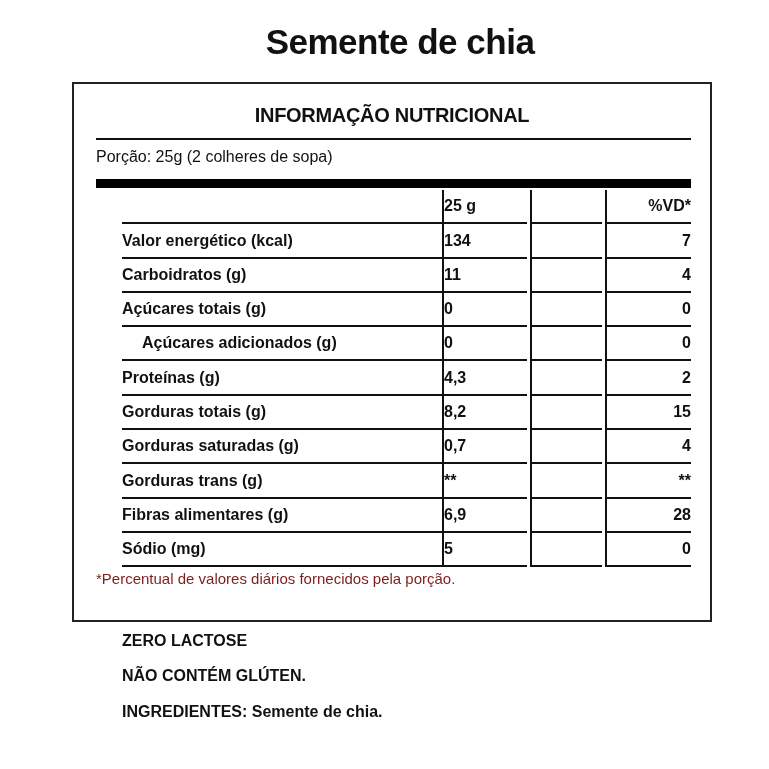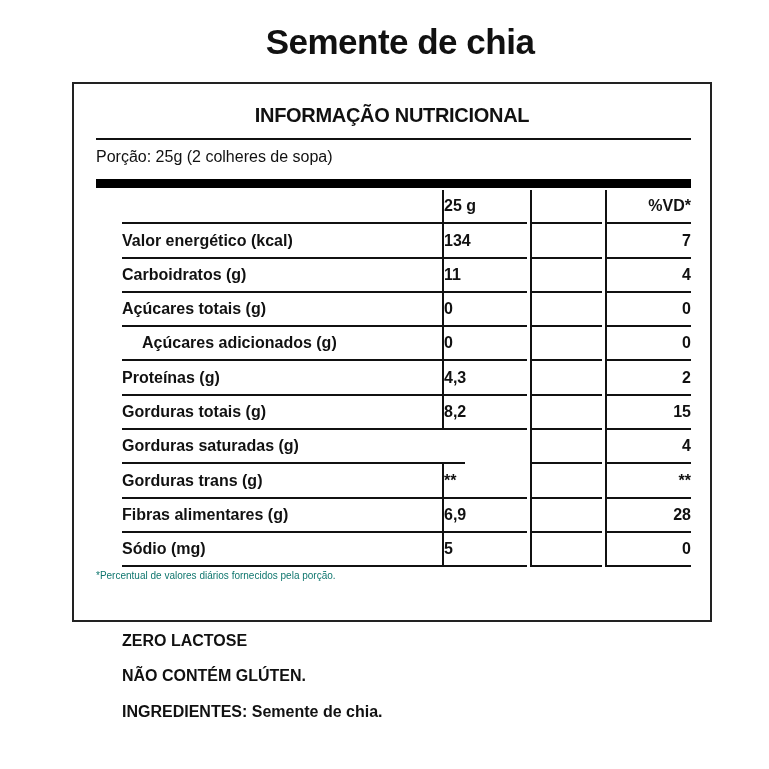--- a/index.html
+++ b/index.html
@@ -15,21 +15,21 @@
   .cell { position: absolute; top: 0; height: 100%; box-sizing: border-box; font-size: 16px; font-weight: bold; }
   .cell .txt { position: absolute; bottom: 7px; left: 0; right: 0; }
   .c-label { left: 0; width: 343px; border-bottom: 2px solid #111; margin-left: 26px; }
   .c-label .txt { left: 0; text-align: left; }
   .c-label.indent .txt { left: 20px; }
   .c-val { left: 346px; width: 85px; border-left: 2px solid #111; border-bottom: 2px solid #111; }
   .c-val .txt { }
   .c-blank { left: 434px; width: 72px; border-left: 2px solid #111; border-bottom: 2px solid #111; }
   .c-vd { left: 509px; width: 86px; border-left: 2px solid #111; border-bottom: 2px solid #111; }
   .c-vd .txt { text-align: right; }
-  .footnote { position: absolute; left: 22px; top: 486px; font-size: 10px; color: #0f766e; }
+  .footnote { position: absolute; left: 22px; top: 486px; font-size: 15px; color: #7f1d1d; }
   .extra { position: absolute; left: 86px; font-size: 16px; font-weight: bold; margin-left: 36px; }
 </style>
 </head>
 <body>
 
 <div class="title">Semente de chia</div>
 
 <div class="box">
   <div class="box-title">INFORMAÇÃO NUTRICIONAL</div>
   <div class="thin-line"></div>
@@ -119,20 +119,23 @@
           </div>
           <div class="cell c-blank"></div>
           <div class="cell c-vd">
             <span class="txt">15</span>
           </div>
         </div>
         <div class="row">
           <div class="cell c-label">
             <span class="txt">Gorduras saturadas (g)</span>
           </div>
+          <div class="cell c-val">
+            <span class="txt">0,7</span>
+          </div>
           <div class="cell c-blank"></div>
           <div class="cell c-vd">
             <span class="txt">4</span>
           </div>
         </div>
         <div class="row">
           <div class="cell c-label">
             <span class="txt">Gorduras trans (g)</span>
           </div>
           <div class="cell c-val">

